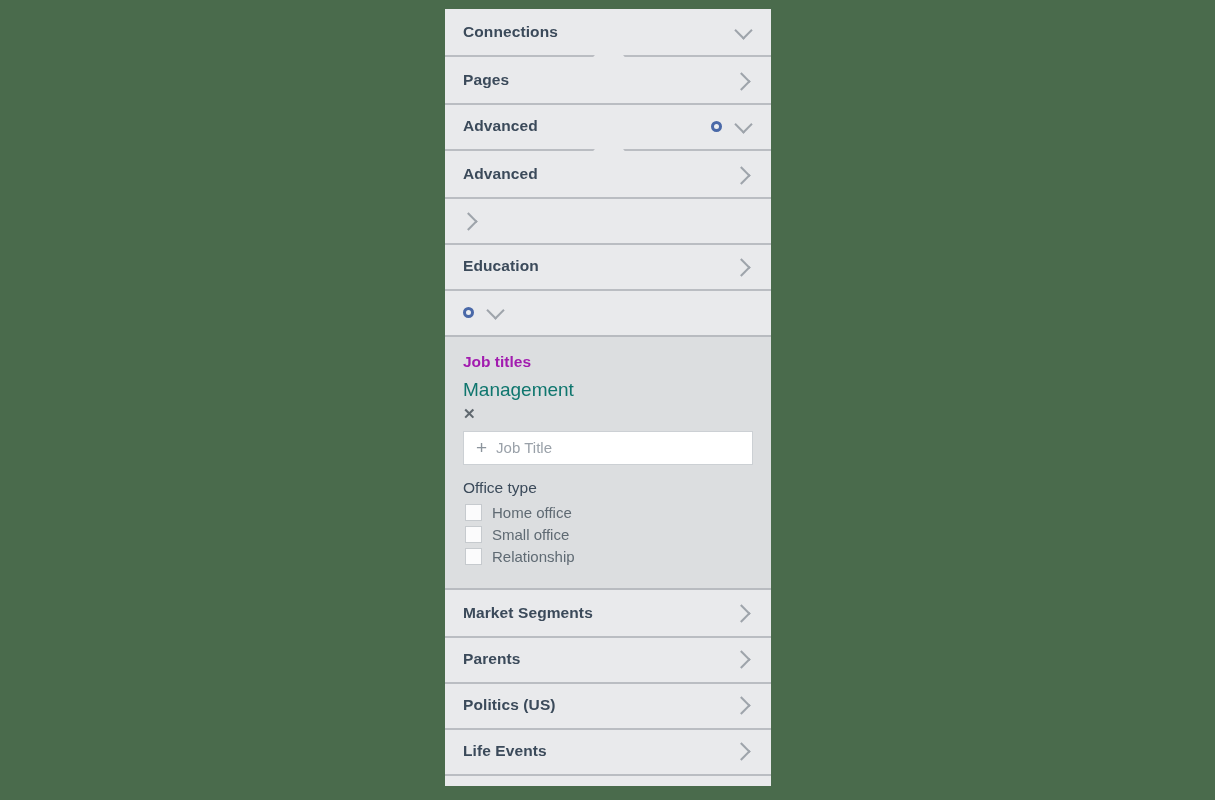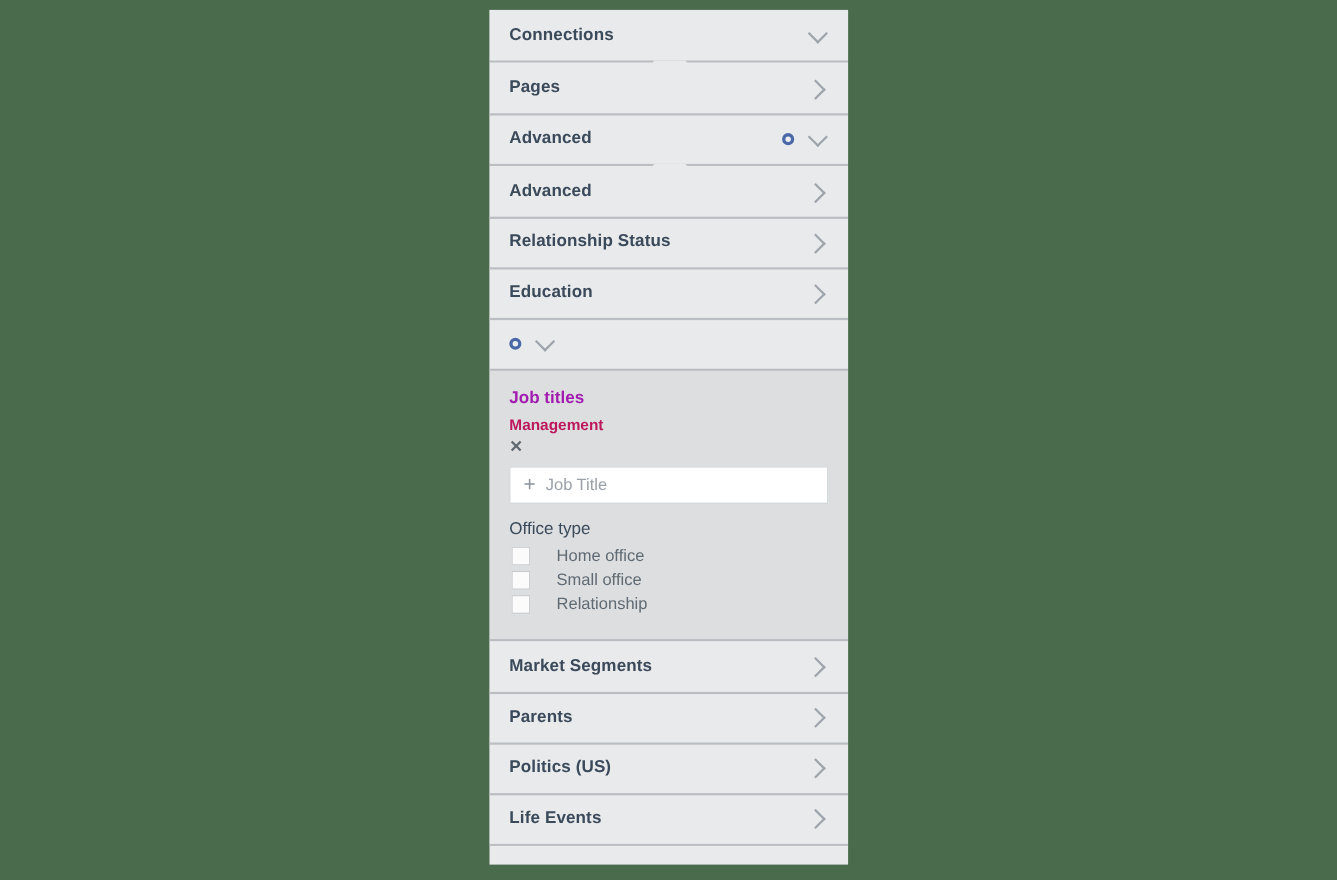--- a/index.html
+++ b/index.html
@@ -142,25 +142,24 @@
     border-top: 2px solid #b8bbc0;
     border-bottom: 2px solid #b8bbc0;
   }
   .field-label {
     font-size: 15.5px;
     font-weight: bold;
     color: #a21caf;
     margin: 0 0 6px 0;
   }
   .chip-value {
-    font-size: 14px;
-    color: #be185d;
+    font-size: 19px;
+    color: #0f766e;
     margin: 0 0 1px 0;
     line-height: 1.35;
-    font-weight: bold;
   }
   .chip-remove {
     font-size: 15px;
     color: #60686f;
     line-height: 1;
     margin: 3px 0 10px 0;
     cursor: pointer;
     width: 16px;
     font-weight: bold;
     user-select: none;
@@ -188,21 +187,21 @@
   }
   .group-label {
     font-size: 15.5px;
     font-weight: normal;
     color: #3b4a5a;
     margin: 14px 0 7px 0;
   }
   .check-row {
     display: flex;
     align-items: center;
-    gap: 24px;
+    gap: 10px;
     margin: 0 0 5px 2px;
     cursor: pointer;
   }
   .checkbox {
     width: 17px;
     height: 17px;
     background: #fbfbfc;
     border: 1px solid #c6cace;
     box-sizing: border-box;
     flex: 0 0 auto;
@@ -251,21 +250,20 @@
       </div>
 
     <div class="section-row">
       <span class="title">Advanced</span>
       <span class="right-cluster">
         <span class="chev right"></span>
       </span>
     </div>
 
     <div class="section-row sep-top">
-      <span class="title">Relationship Status</span>
       <span class="right-cluster">
         <span class="chev right"></span>
       </span>
     </div>
 
     <div class="section-row sep-top">
       <span class="title">Education</span>
       <span class="right-cluster">
         <span class="chev right"></span>
       </span>

